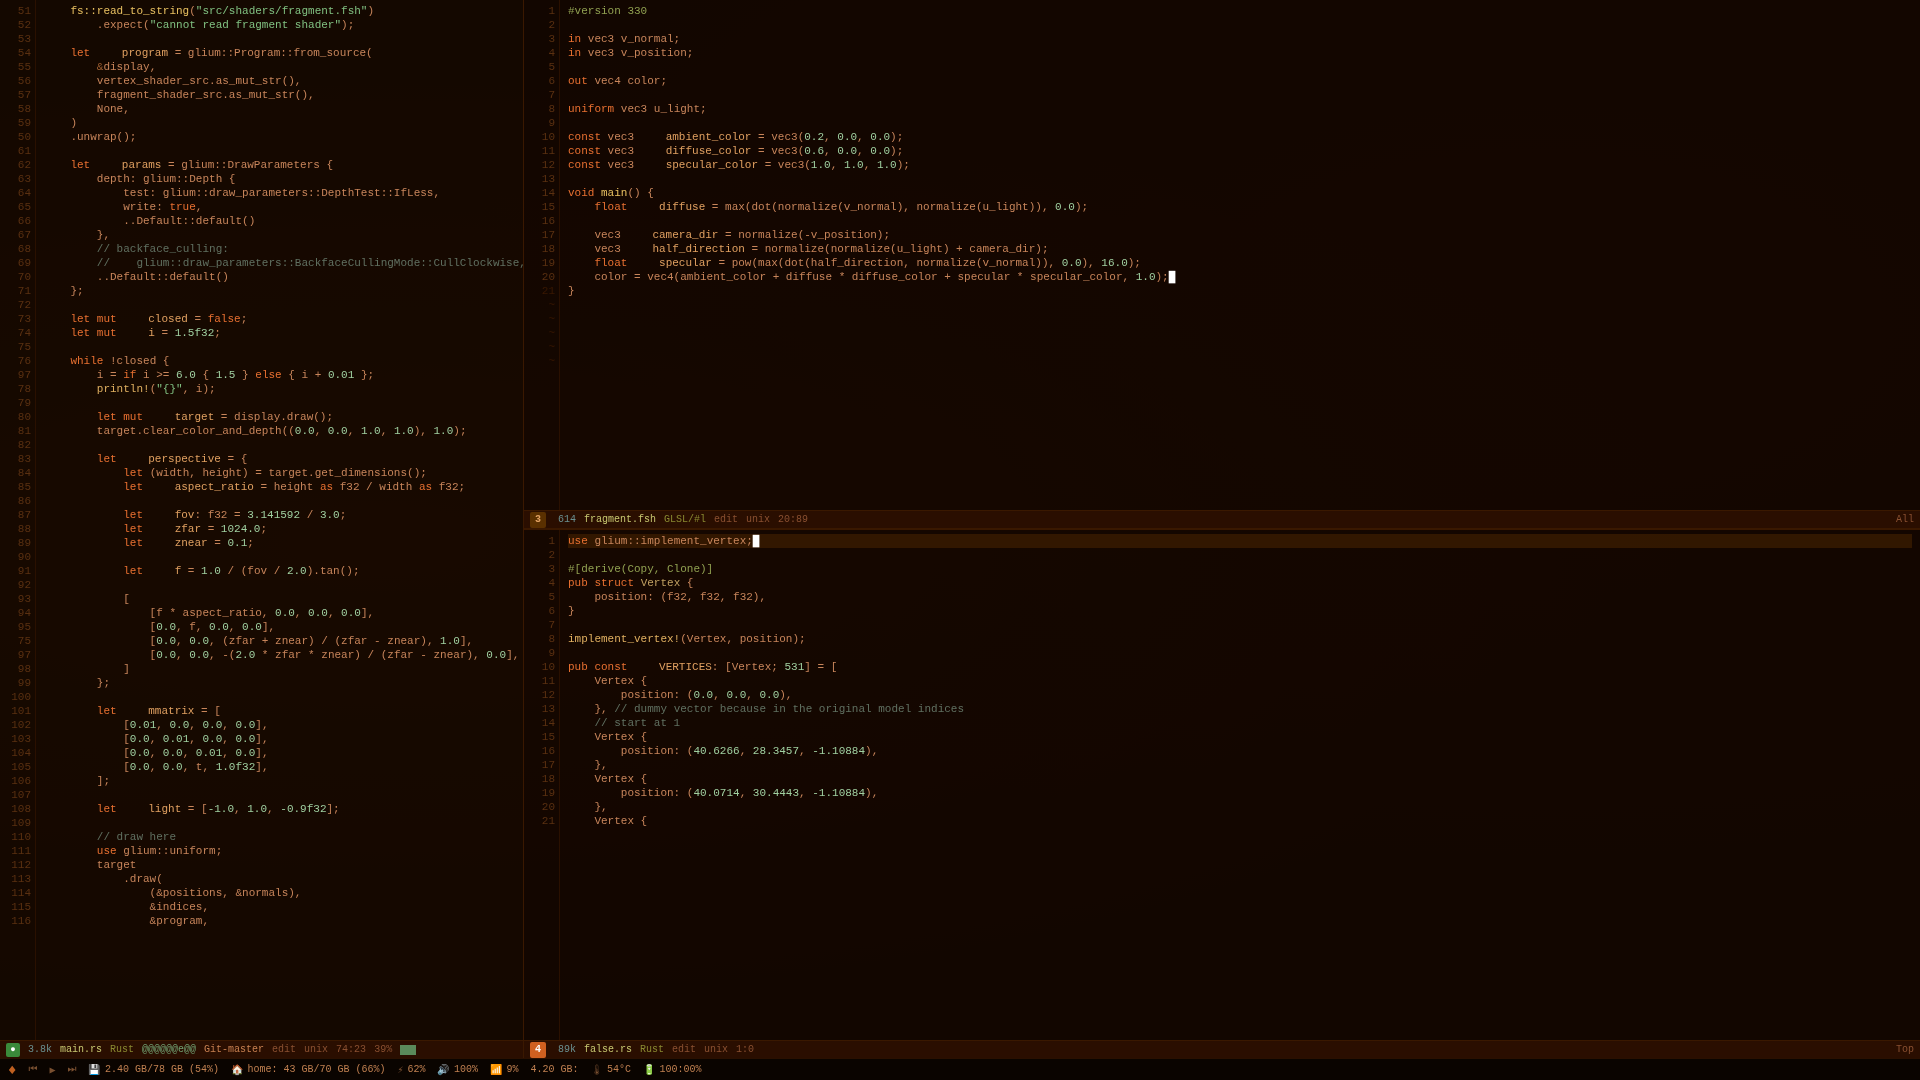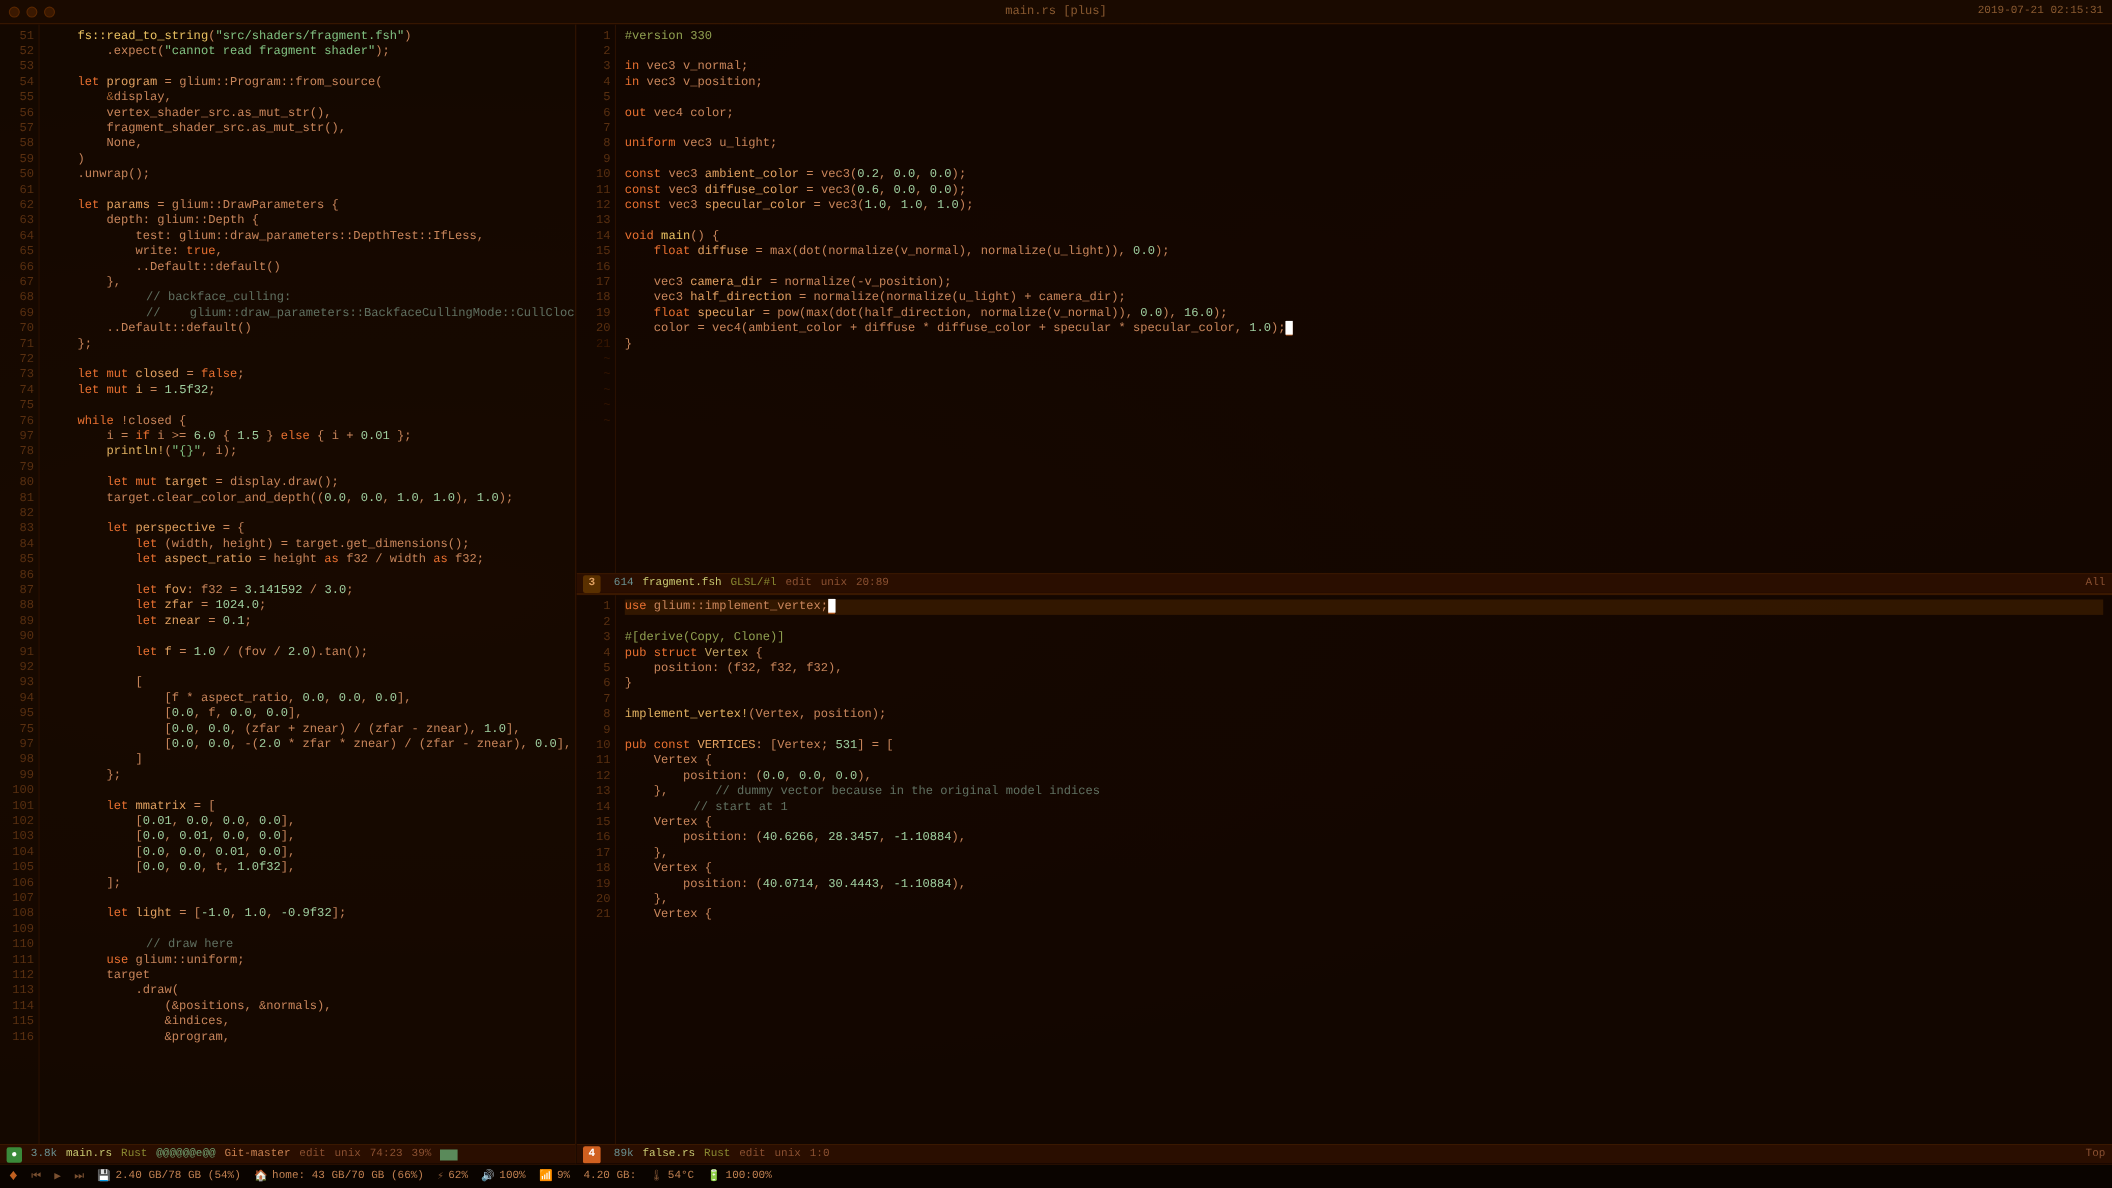--- a/index.html
+++ b/index.html
@@ -180,24 +180,24 @@
     }
 
     .status-bar .status-git {
       color: #c88050;
     }
 
     
     .kw { color: #e87030; } 
     .fn-name { color: #e8c060; } 
     .str { color: #80c080; } 
-    .comment { color: #607060; margin-left: 36px; } 
+    .comment { color: #607060; } 
     .num { color: #a0d0a0; } 
     .type { color: #c0a060; } 
-    .var { color: #e0a060; } 
+    .var { color: #e0a060; margin-left: 25px; } 
     .punc { color: #a06030; } 
     .macro { color: #e0b060; } 
     .attr { color: #90a050; }
 
     
     #right-top {
       flex: 1;
       display: flex;
       flex-direction: column;
       overflow: hidden;
@@ -255,29 +255,20 @@
     .pane-num.active {
       background: #d06020;
       color: #fff;
     }
   </style>
 </head>
 <body>
 
 <div id="app">
 
-  <div id="titlebar">
-    <div class="window-controls">
-      <div class="wc-btn"></div>
-      <div class="wc-btn"></div>
-      <div class="wc-btn"></div>
-    </div>
-    <span class="title">main.rs [plus]</span>
-    <span class="datetime">2019-07-21 02:15:31</span>
-  </div>
 
   <div id="editor-area">
 
     <div id="left-pane">
       <div class="code-content">
         <div class="line-numbers">
           <div>51</div>
             <div>52</div>
             <div>53</div>
             <div>54</div>

